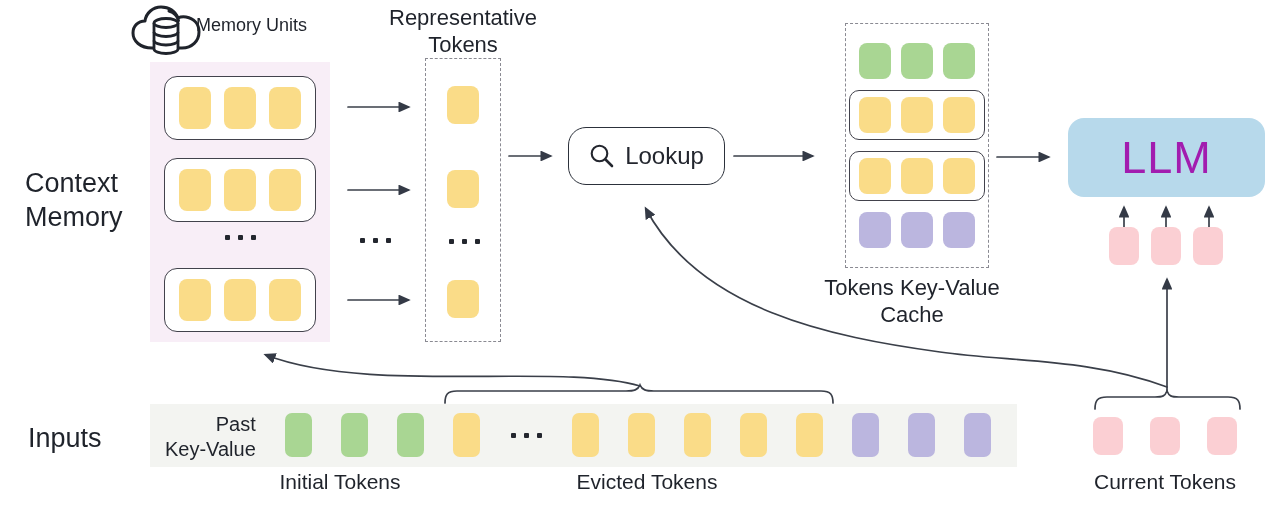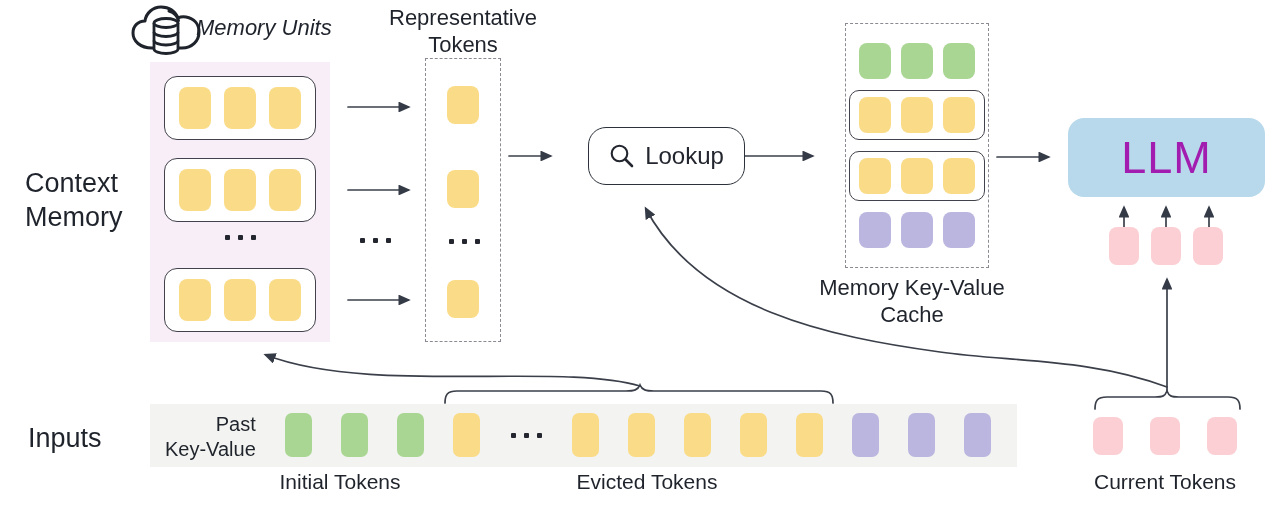--- a/index.html
+++ b/index.html
@@ -10,21 +10,21 @@
   *{margin:0;padding:0;box-sizing:border-box;}
   html,body{background:#fff;}
   body{font-family:"Liberation Sans", sans-serif;color:var(--text);}
   .canvas{position:relative;width:1280px;height:509px;background:#fff;overflow:hidden;}
   .abs{position:absolute;}
   svg.overlay{position:absolute;left:0;top:0;pointer-events:none;}
 
   
   .lbl{color:var(--text);}
   .big-lbl{font-size:27px;line-height:34px;}
-  .mem-units{font-size:22px;font-style:italic;}
+  .mem-units{font-size:18px;}
   .rep-lbl{font-size:22px;line-height:27px;text-align:center;}
   .cache-lbl{font-size:22px;line-height:27px;text-align:center;}
   .tok-lbl{font-size:21px;white-space:nowrap;transform:translateX(-50%);}
   .pastkv{font-size:20px;line-height:25px;}
 
   
   .token{border-radius:8px;flex:0 0 auto;}
   .tok-yellow{background:var(--yellow);}
   .tok-green{background:var(--green);}
   .tok-purple{background:var(--purple);}
@@ -42,21 +42,21 @@
   .dots-inline{display:flex;gap:8px;align-items:center;justify-content:center;width:34px;}
   .dots-inline .dot{width:5px;height:5px;background:#23262e;border-radius:1px;}
 
   
   .dashed{border:1.6px dashed #8a8a92;background:#fff;}
   .rep-tok-wrap{display:flex;justify-content:center;width:100%;}
   .rep-tok-wrap .token{width:32px;height:38px;}
 
   
   .lookup{background:#fff;border:1.7px solid #2c313b;border-radius:18px;
-    display:flex;align-items:center;justify-content:center;gap:10px;margin-left:20px;}
+    display:flex;align-items:center;justify-content:center;gap:10px;}
   .lookup span{font-size:24px;color:#23262e;}
 
   
   .cache-box{display:flex;flex-direction:column;align-items:center;padding-top:19px;gap:11px;}
   .cache-row{display:flex;gap:10px;}
   .cache-row .token{width:32px;height:36px;}
   .cache-row.boxed{border:1.2px solid #42424c;border-radius:10px;background:#fff;padding:6px 9px;}
 
   
   .llm{background:var(--blue);border-radius:16px;display:flex;align-items:center;justify-content:center;}
@@ -199,21 +199,21 @@
         <div class="token tok-yellow"></div>
         <div class="token tok-yellow"></div>
       </div>
     <div class="cache-row">
         <div class="token tok-purple"></div>
         <div class="token tok-purple"></div>
         <div class="token tok-purple"></div>
       </div>
   </div>
   <div class="abs cache-lbl" style="left:812px;top:274px;width:200px;">
-    <div>Memory Key-Value</div>
+    <div>Tokens Key-Value</div>
     <div>Cache</div>
   </div>
 
   <div class="abs llm" style="left:1068px;top:118px;width:197px;height:79px;">
     <span>LLM</span>
   </div>
 
   <div class="abs small-tokens" style="left:1109px;top:227px;gap:12px;">
       <div class="token tok-pink"></div>
       <div class="token tok-pink"></div>

